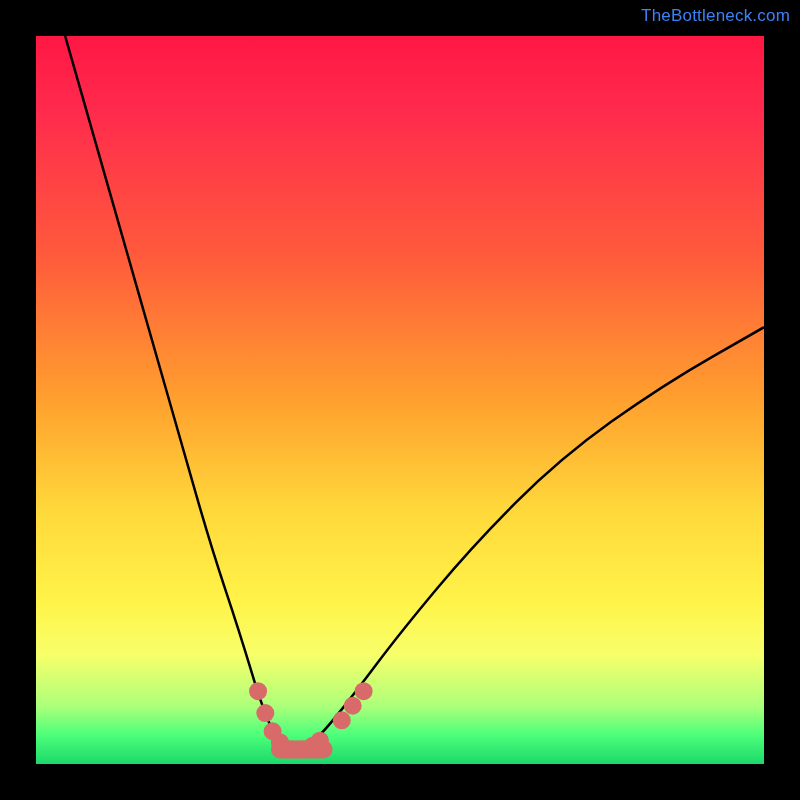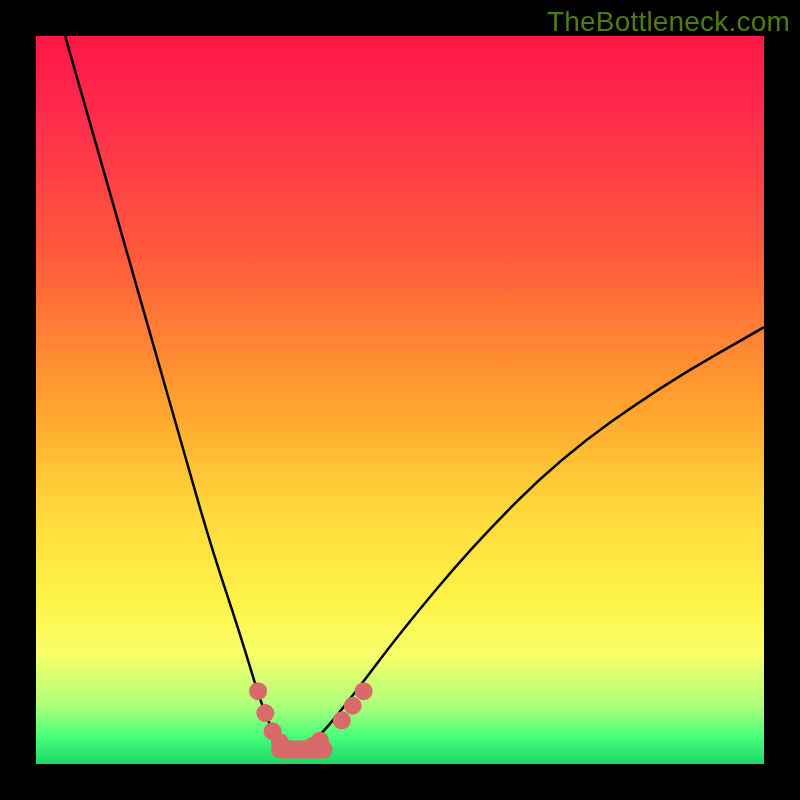--- a/index.html
+++ b/index.html
@@ -37,22 +37,22 @@
       #f7ff6a 85%,
       #adff7a 92%,
       #4dff7a 96%,
       #1bd96a 100%
     );
   }
   .watermark {
     position: absolute;
     top: 6px;
     right: 10px;
-    color: #4d7c0f;
-    font-size: 28px;
+    color: #3b82f6;
+    font-size: 17px;
     font-weight: 400;
     letter-spacing: 0.2px;
     user-select: none;
   }
   svg.overlay {
     position: absolute;
     left: 0;
     top: 0;
     width: 728px;
     height: 728px;

